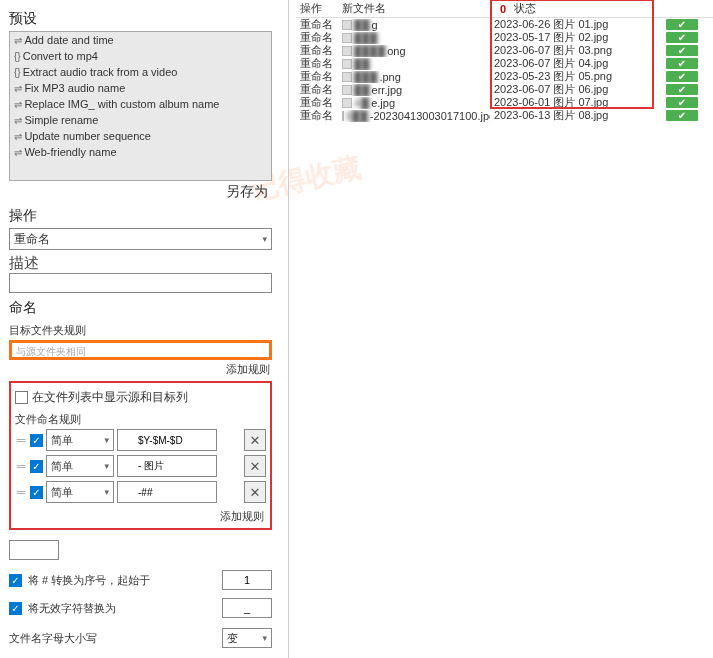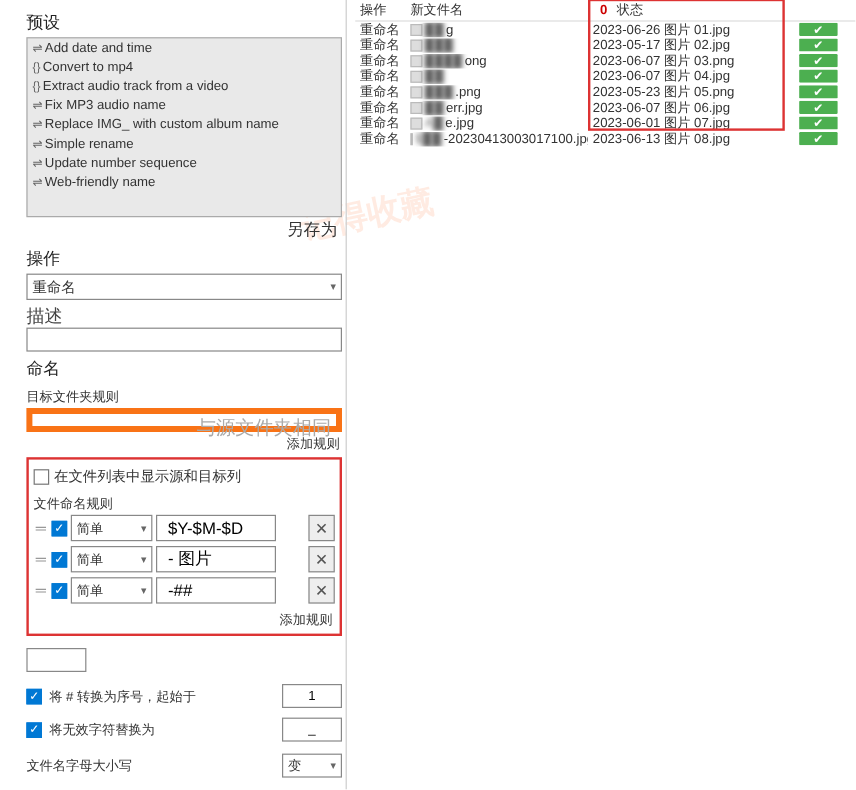--- a/index.html
+++ b/index.html
@@ -1,38 +1,38 @@
 <!DOCTYPE html>
 <html><head>
 <meta charset="utf-8">
 <style>
 * { box-sizing: border-box; margin: 0; padding: 0; font-family: "Microsoft YaHei", Arial, sans-serif; }
 body { background: #fff; font-size: 12px; color: #333; width: 713px; height: 658px; position: relative; }
-.left-panel { position: absolute; left: 16px; top: 0; width: 275px; height: 570px; padding: 4px 6px; }
+.left-panel { position: absolute; left: 3px; top: 0; width: 275px; height: 570px; padding: 4px 6px; }
 .right-panel { position: absolute; left: 296px; top: 0; width: 417px; }
 .sec-title { font-size: 14px; color: #222; margin: 6px 0 3px 0; }
 .preset-box { background: #e9e9e9; border: 1px solid #aaa; height: 150px; overflow: hidden; }
 .preset-item { padding: 2px 4px; font-size: 11px; color: #333; display: flex; align-items: center; gap: 2px; }
 .preset-prefix { color: #666; font-size: 10px; }
 .save-as { text-align: right; font-size: 14px; color: #333; padding: 2px 4px 0 0; }
 .select-box { width: 100%; height: 22px; border: 1px solid #888; background: #fff; padding: 0 4px; font-size: 12px; display: flex; align-items: center; justify-content: space-between; }
 .chev { color: #666; font-size: 9px; }
 .desc-label { font-size: 15px; color: #444; margin-top: 4px; }
 .desc-input { width: 100%; height: 20px; border: 1px solid #888; background: #fff; }
 .field-label { font-size: 11px; color: #333; margin: 6px 0 2px 0; }
-.readonly-box { width: 100%; height: 20px; border: 5px solid #f97316; background: #fff; color: #aaa; padding: 2px 4px; font-size: 16px; text-align: right; }
+.readonly-box { width: 100%; height: 20px; border: 3px solid #f97316; background: #fff; color: #aaa; padding: 2px 4px; font-size: 10px; }
 .add-rule-row { text-align: right; font-size: 11px; color: #333; padding: 2px 2px 0 0; }
 .red-box { border: 2px solid #d33; padding: 6px 4px 4px 4px; margin-top: 4px; }
 .cb-row { display: flex; align-items: center; gap: 4px; margin-bottom: 4px; }
 .cb { width: 13px; height: 13px; border: 1px solid #777; background: #fff; display: inline-flex; align-items: center; justify-content: center; }
 .cb.checked { background: #0078d4; border-color: #0078d4; color: #fff; font-size: 10px; }
 .rule-row { display: flex; align-items: center; gap: 3px; margin-bottom: 4px; }
 .drag-handle { color: #999; width: 12px; text-align: center; cursor: grab; }
 .rule-select { border: 1px solid #888; background: #fff; padding: 2px 4px; display: flex; align-items: center; justify-content: space-between; width: 68px; height: 22px; font-size: 11px; }
-.rule-input { border: 1px solid #888; background: #fff; padding: 2px 9px; height: 22px; width: 100px; font-size: 14px; }
+.rule-input { border: 1px solid #888; background: #fff; padding: 2px 20px; height: 22px; width: 100px; font-size: 10px; }
 .del-btn { width: 22px; height: 22px; border: 1px solid #888; background: #eee; color: #555; display: flex; align-items: center; justify-content: center; cursor: pointer; font-size: 13px; margin-left: auto; }
 .opt-row { display: flex; align-items: center; gap: 6px; margin: 8px 0; }
 .opt-label { font-size: 11px; flex: 1; }
 .opt-input { width: 50px; height: 20px; border: 1px solid #888; text-align: center; font-size: 11px; }
 .opt-select { width: 50px; height: 20px; border: 1px solid #888; display: flex; align-items: center; justify-content: space-between; padding: 0 4px; font-size: 11px; }
 .opt-pair { display: flex; align-items: center; justify-content: space-between; margin: 10px 0; }
 
 .table-head { display: flex; background: #fff; border-bottom: 1px solid #ddd; font-size: 11px; color: #333; height: 18px; align-items: center; }
 .th, .td { padding: 0 4px; overflow: hidden; white-space: nowrap; }
 .c-op { width: 42px; } .c-file { width: 152px; } .c-new { width: 158px; } .c-flag { width: 14px; text-align: center; } .c-status { width: 38px; }

